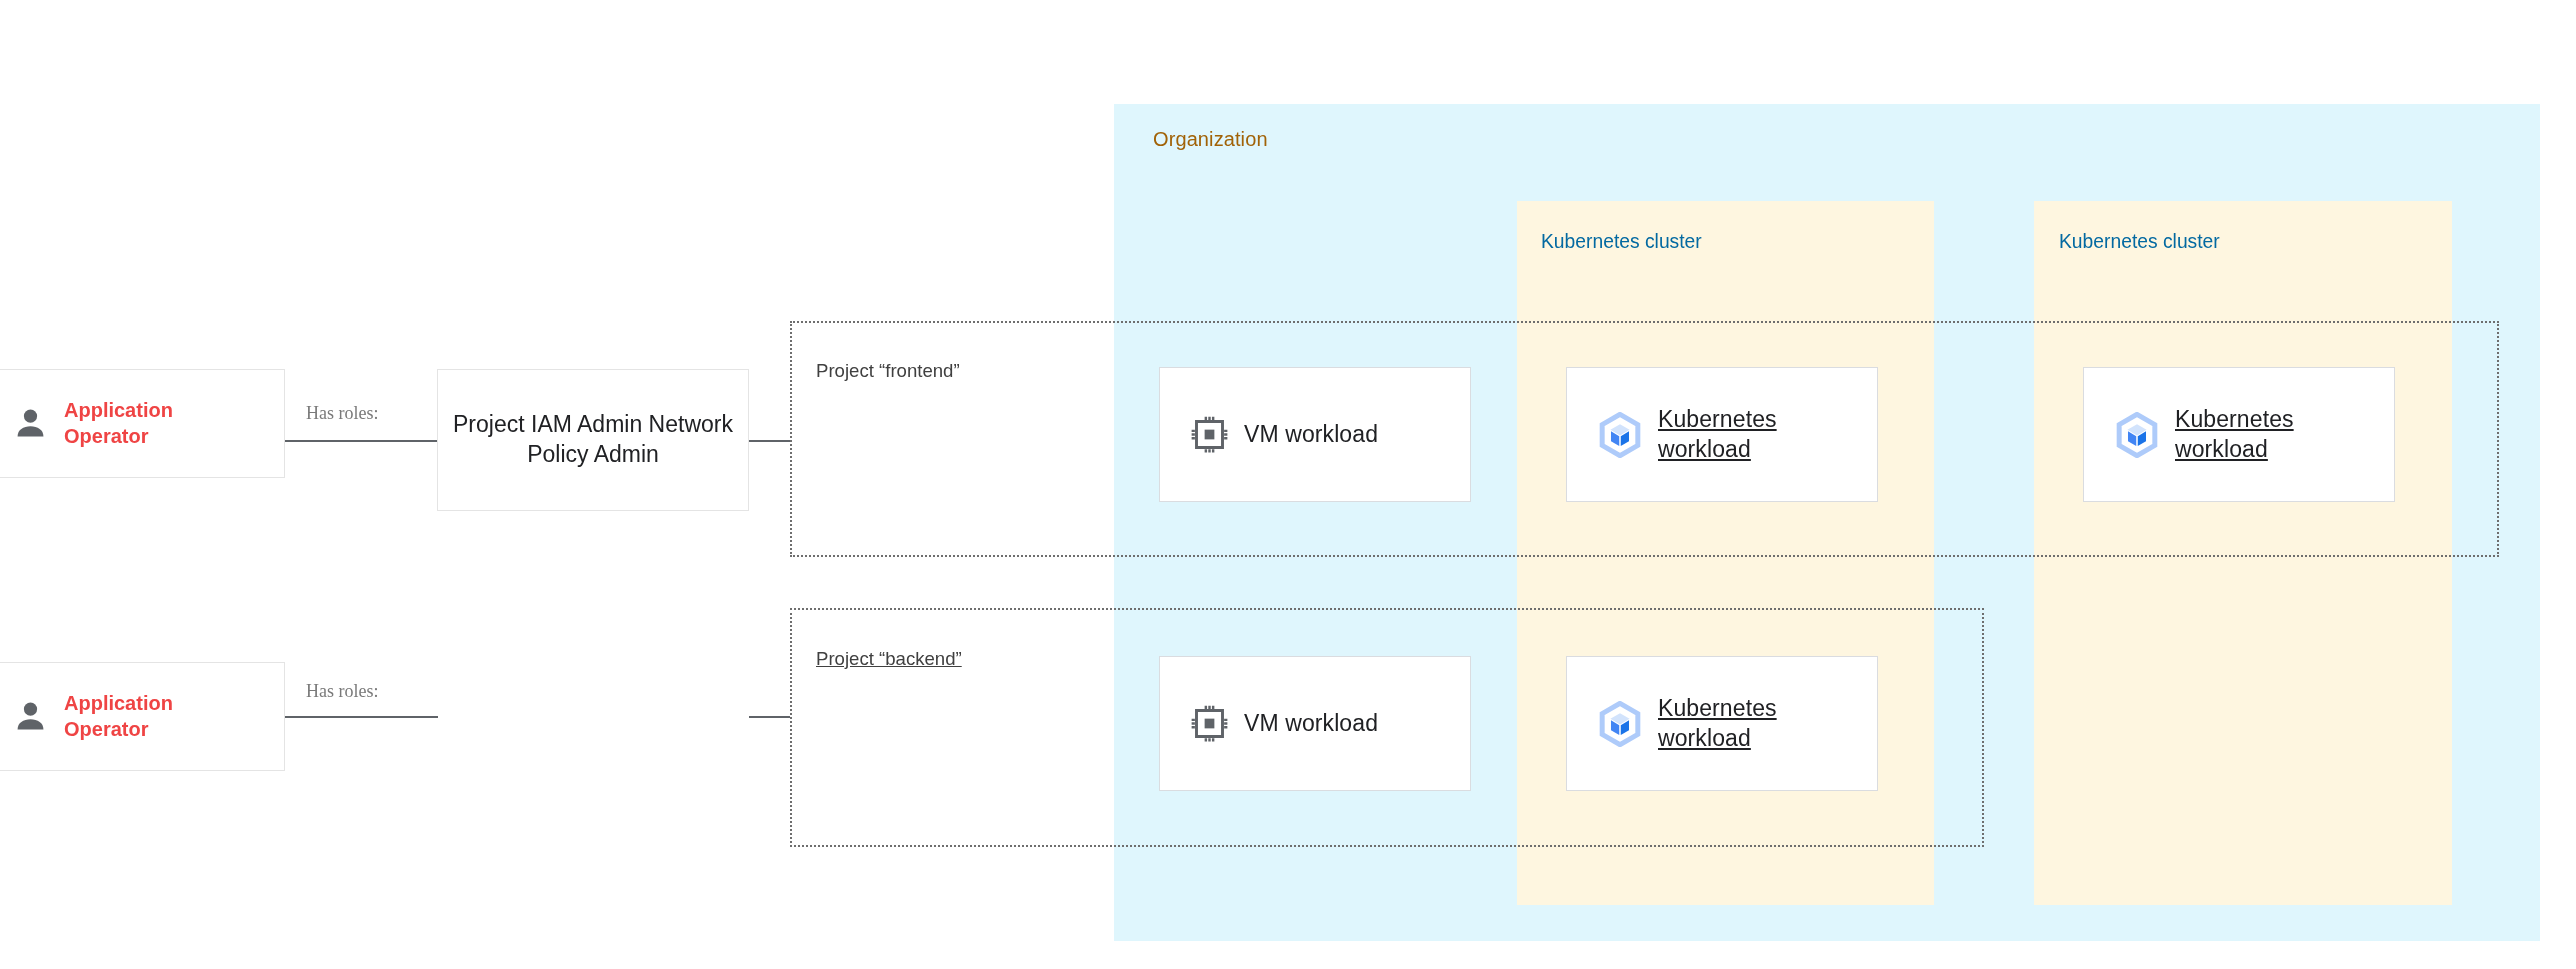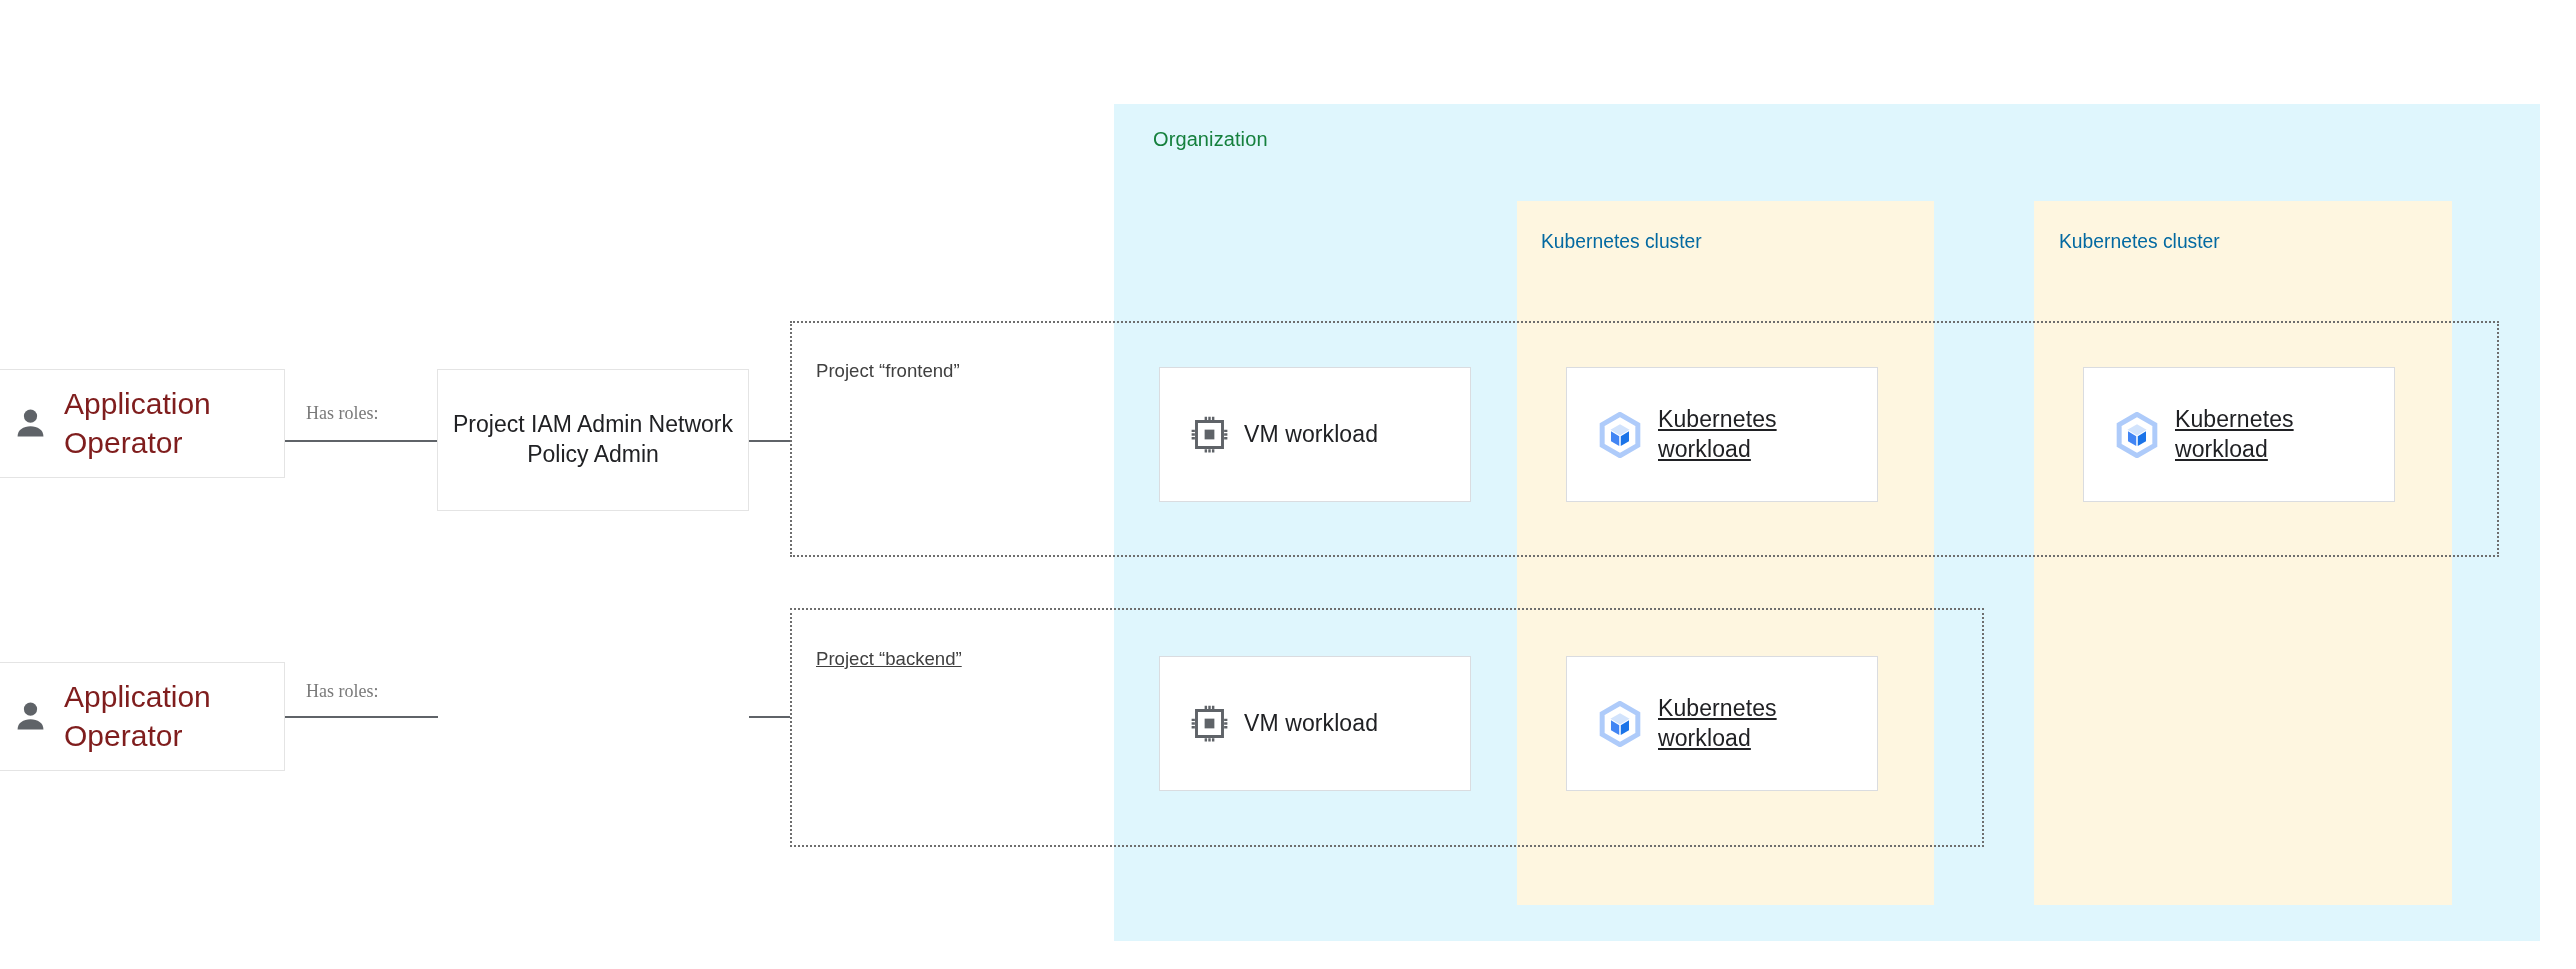--- a/index.html
+++ b/index.html
@@ -25,21 +25,21 @@
 
   
   .org-box {
     left: 1114px; top: 104px;
     width: 1426px; height: 837px;
     background: #dff6fd;
   }
   .org-label {
     left: 1153px; top: 128px;
     font-size: 20px;
-    color: #15803d;
+    color: #a16207;
     letter-spacing: 0.1px;
     white-space: nowrap;
   }
 
   
   .cluster-box {
     background: #fef6e0;
   }
   .cluster-1 { left: 1517px; top: 201px; width: 417px; height: 704px; }
   .cluster-2 { left: 2034px; top: 201px; width: 418px; height: 704px; }
@@ -99,24 +99,25 @@
 
   .operator-inner {
     display: flex;
     align-items: center;
     gap: 15px;
     height: 100%;
     padding-left: 40px;
     box-sizing: border-box;
   }
   .operator-label {
-    font-size: 30px;
+    font-size: 20px;
     line-height: 1.28;
-    color: #7f1d1d;
+    color: #ef4444;
     max-width: 159px;
+    font-weight: bold;
   }
 
   .role-box-1 { left: 437px; top: 369px; width: 312px; height: 142px; }
   .role-box-2 { left: 437px; top: 662px; width: 312px; height: 109px; }
   .role-inner {
     display: flex;
     align-items: center;
     justify-content: center;
     height: 100%;
     text-align: center;

